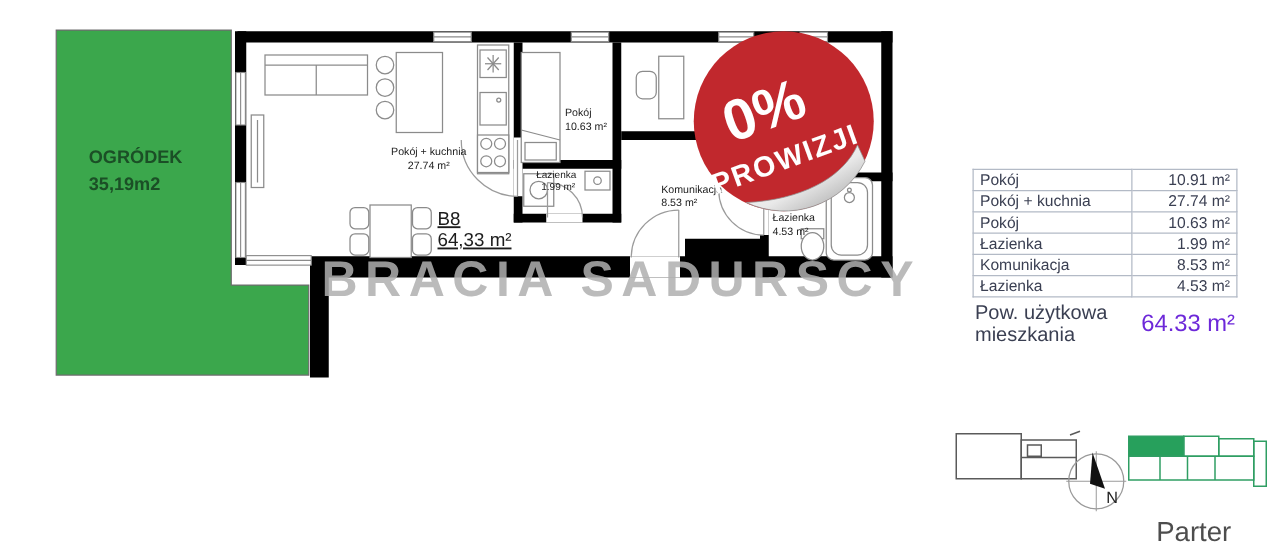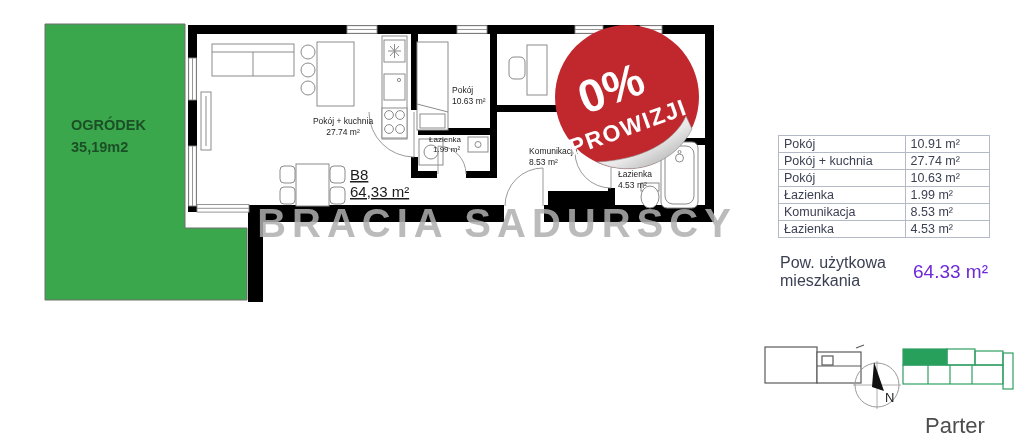--- a/index.html
+++ b/index.html
@@ -3,22 +3,22 @@
 <meta charset="utf-8">
 <style>
   html,body{margin:0;padding:0;background:#fff;}
   .canvas{position:relative;width:1024px;height:440px;background:#ffffff;overflow:hidden;
           font-family:"Liberation Sans",sans-serif;}
   svg text{font-family:"Liberation Sans",sans-serif;}
   
   .area-table{position:absolute;left:778px;top:135px;width:212px;color:#3a3f52;}
   .area-table table{border-collapse:collapse;width:100%;}
   .area-table td{border:1px solid #b3bac6;font-size:12.5px;padding:1px 5px;height:14px;white-space:nowrap;}
-  .area-table td.val{width:40%;margin-top:48px;}
-  .total-row{display:flex;align-items:center;margin-top:16px;padding:0 2px;}
+  .area-table td.val{text-align:right;width:40%;margin-top:48px;}
+  .total-row{display:flex;align-items:center;margin-top:4px;padding:0 2px;}
   .total-label{flex:1;font-size:16px;line-height:1.12;color:#3a3f52;}
   .total-value{font-size:19px;color:#6d28d9;white-space:nowrap;}
 </style>
 </head>
 <body>
 
 <div class="canvas">
 
   <svg width="1024" height="440" viewBox="0 0 1024 440">
     <defs>

